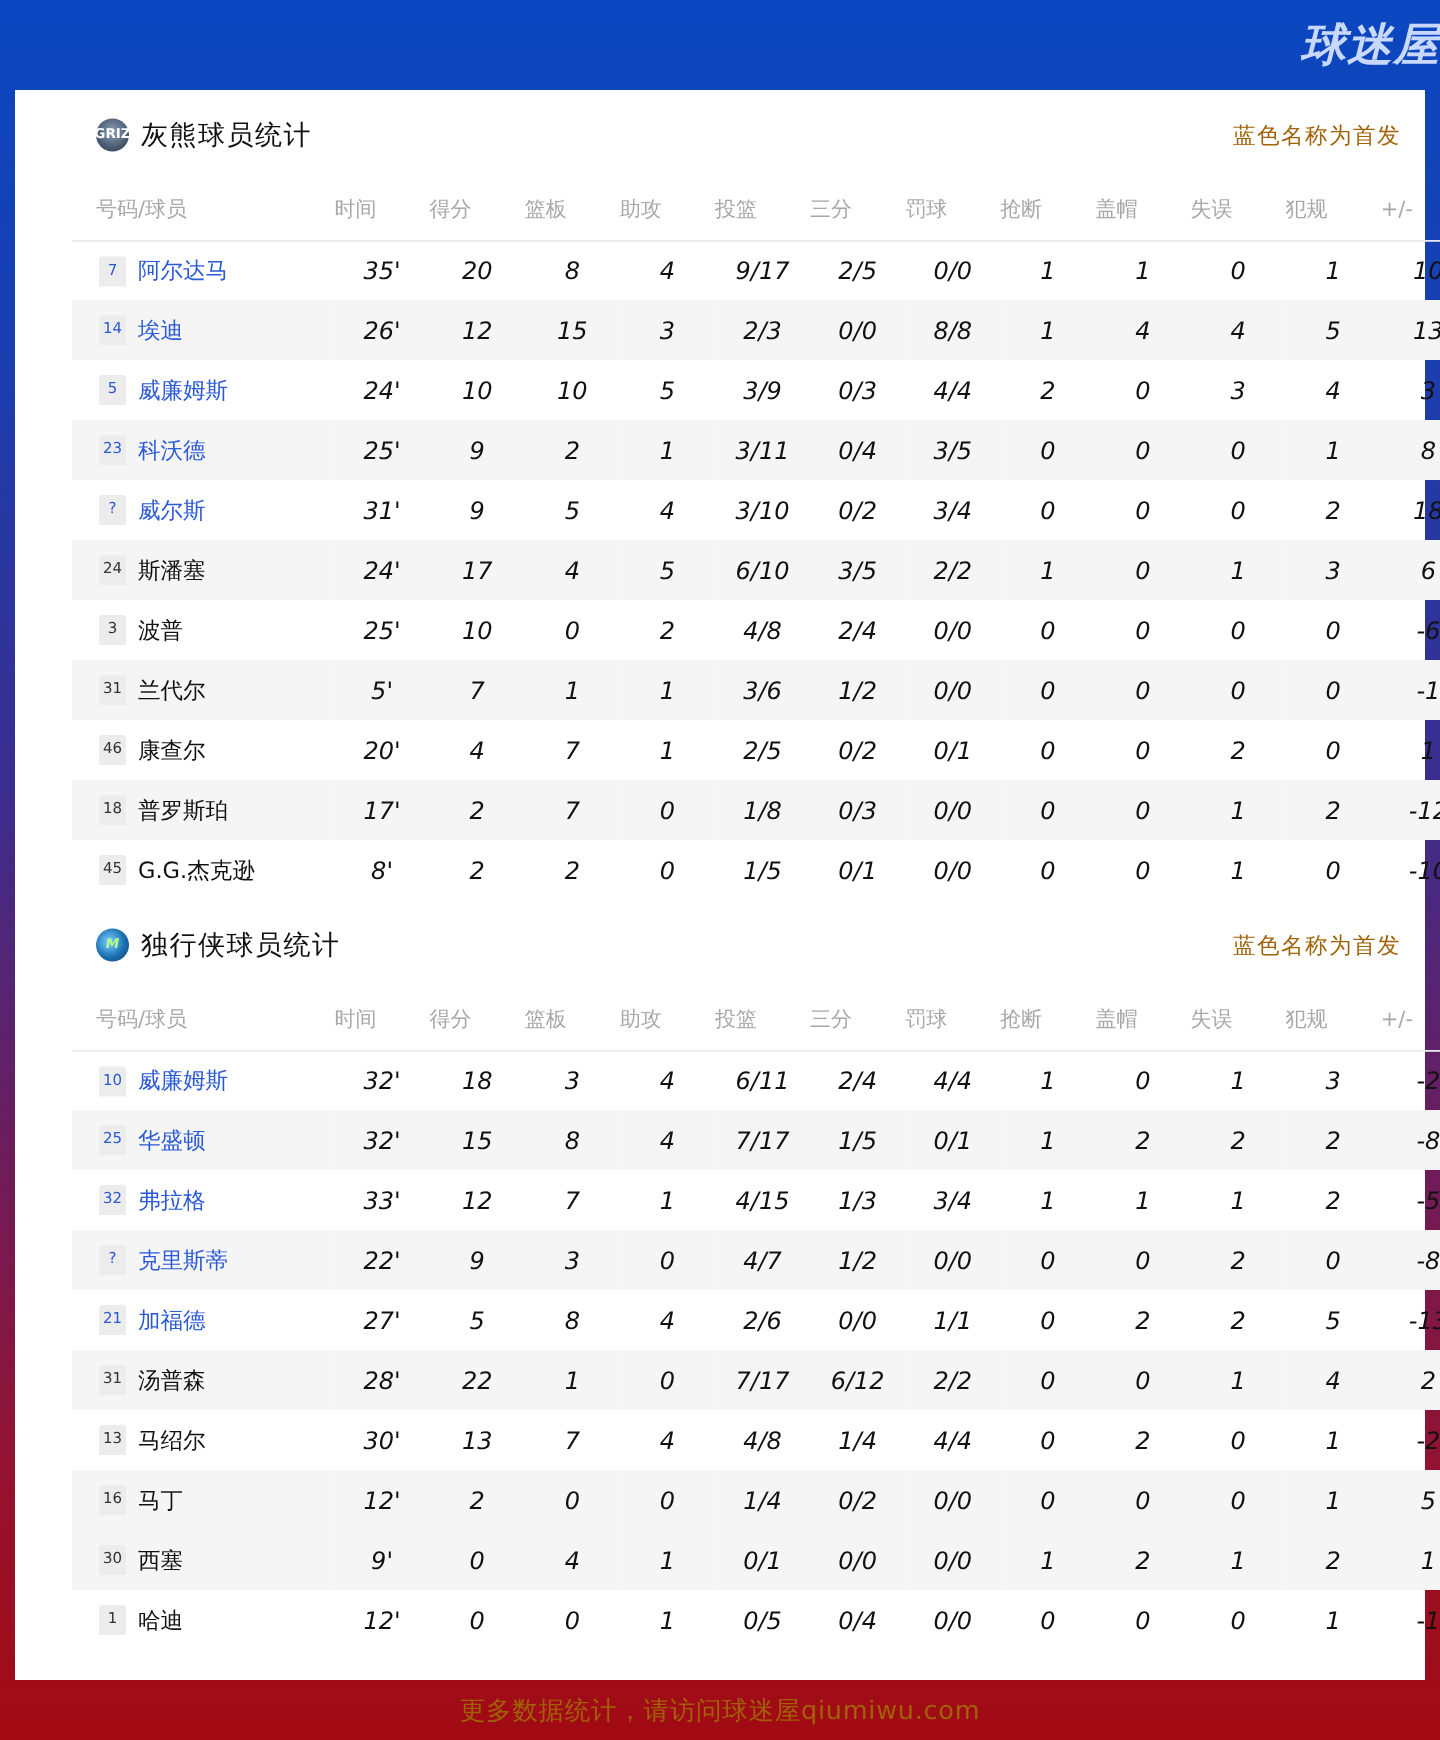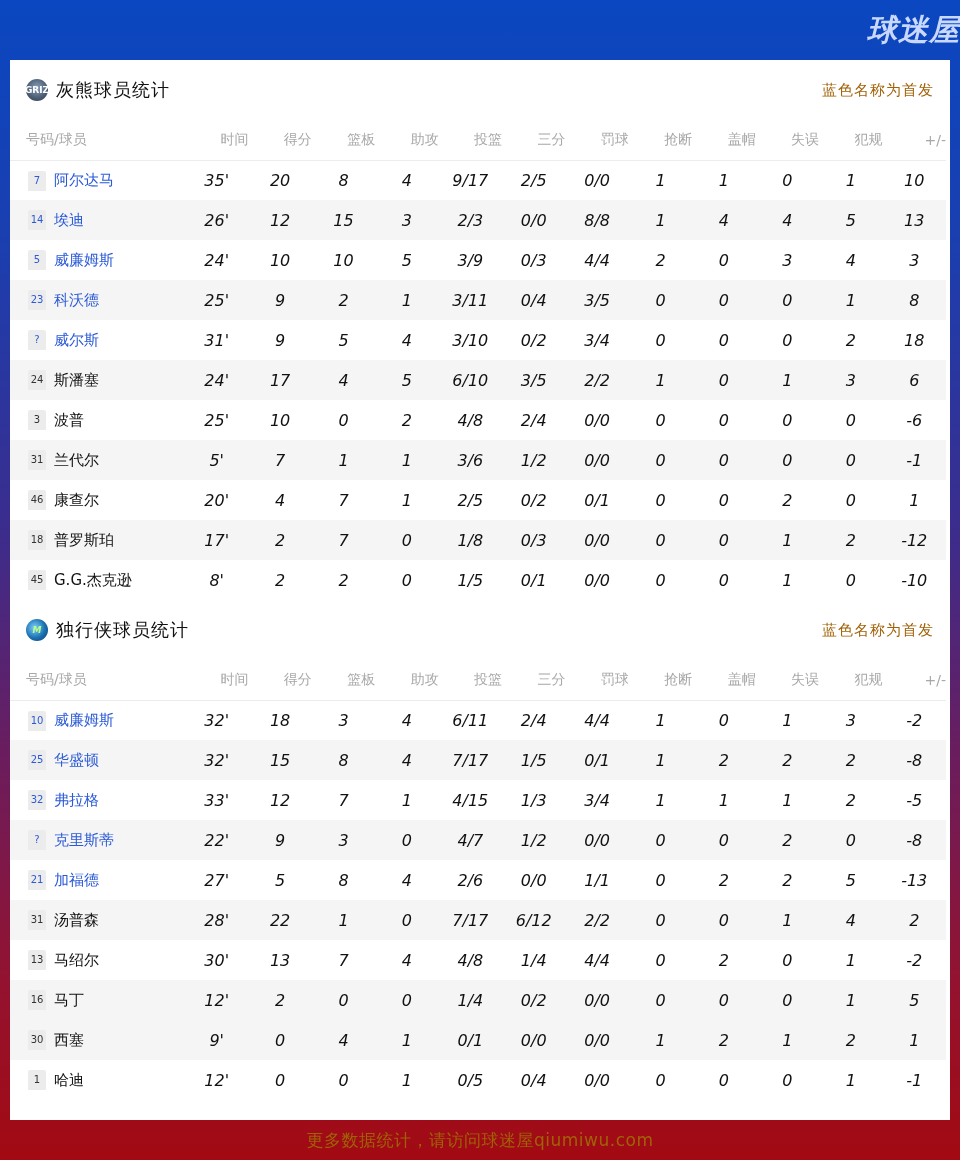--- a/index.html
+++ b/index.html
@@ -15,39 +15,39 @@
   }
   .logo {
     font-family: "Liberation Sans", sans-serif;
     font-size: 30px; font-weight: bold; font-style: italic;
     color: #c8d8ff; letter-spacing: 1px;
   }
   .card {
     position: absolute; left: 10px; top: 60px; width: 940px; height: 1060px;
     background: #ffffff;
   }
-  .section { position: relative; }
+  .section { position: relative; margin-left: 38px; }
   .sec-title-row {
     height: 60px; display: flex; align-items: center; justify-content: space-between;
     padding: 0 16px 0 16px;
   }
   .sec-title { display: flex; align-items: center; }
   .team-logo {
     width: 22px; height: 22px; border-radius: 50%; margin-right: 8px;
     display: inline-flex; align-items: center; justify-content: center;
     font-size: 9px; font-weight: bold; color: #fff;
   }
   .team-logo.grizz { background: radial-gradient(circle at 50% 40%, #8aa0b8 0%, #4a5c72 60%, #2c3a4e 100%); }
   .team-logo.mavs { background: radial-gradient(circle at 40% 40%, #7fd0ff 0%, #1a6fb0 55%, #0d3e6e 100%); color: #b6ff8a; font-style: italic; }
   .sec-title-text { font-size: 18px; color: #111; font-weight: 500; letter-spacing: 1px; }
   .starter-note { font-size: 15px; color: #a16207; letter-spacing: 1px; }
   table { width: 936px; border-collapse: collapse; table-layout: fixed; }
   th {
     height: 40px; font-size: 14px; font-weight: normal; color: #a8a8a8;
-    text-align: right; border-bottom: 1px solid #ececec;
+    text-align: left; border-bottom: 1px solid #ececec;
   }
   th.player-col { text-align: left; padding-left: 16px; }
   td {
     height: 40px; font-size: 16px; color: #111; text-align: center;
     font-style: italic; font-family: "DejaVu Sans", sans-serif;
   }
   tr.alt td { background: #f5f5f5; }
   td.player-cell { text-align: left; padding-left: 18px; font-style: normal; }
   .jersey {
     display: inline-block; width: 18px; height: 20px; background: #ececec;

